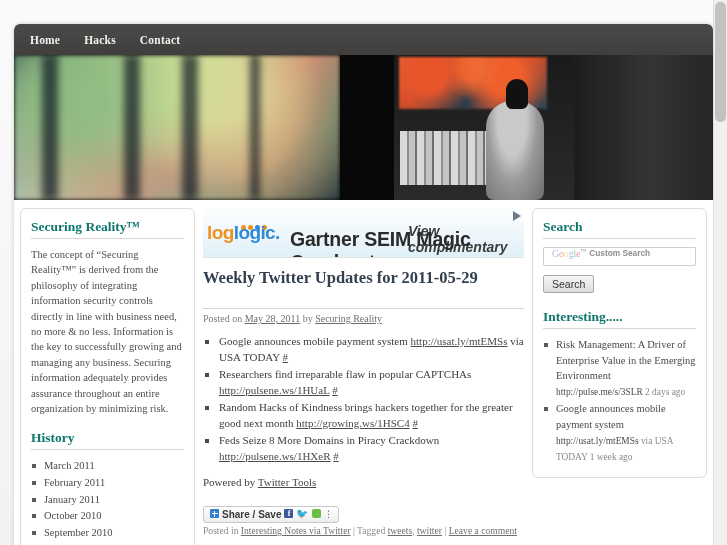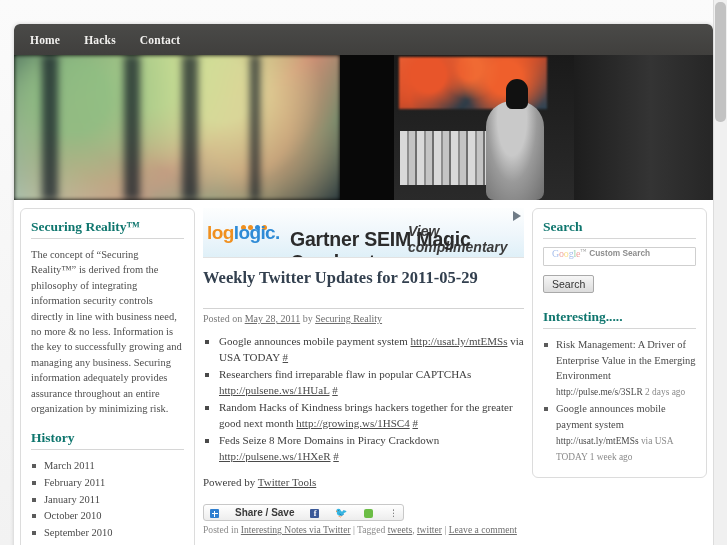--- a/index.html
+++ b/index.html
@@ -253,21 +253,21 @@
   ul.tweet-list li::before{
     content:""; position:absolute; left:2px; top:6px;
     width:4px;height:4px;background:#4a4a4a;
   }
   ul.tweet-list li a { color:#4a4a4a; }
   .powered {
     font-size: 11px; color:#3d3d3d; margin: 12px 0 16px 0;
   }
   .powered a { color:#4a4a4a; }
   .share-bar {
-    display:inline-flex; align-items:flex-end; gap:16px;
+    display:inline-flex; align-items:flex-start; gap:3px;
     border:1px solid #c8c8c8;
     border-radius: 3px;
     background: linear-gradient(180deg,#ffffff 0%, #ededed 100%);
     padding: 2px 6px;
     height: 17px;
     cursor:pointer;
   }
   .share-plus {
     width:9px;height:9px;background:#2f7fd0;border-radius:1px;
     position:relative;

